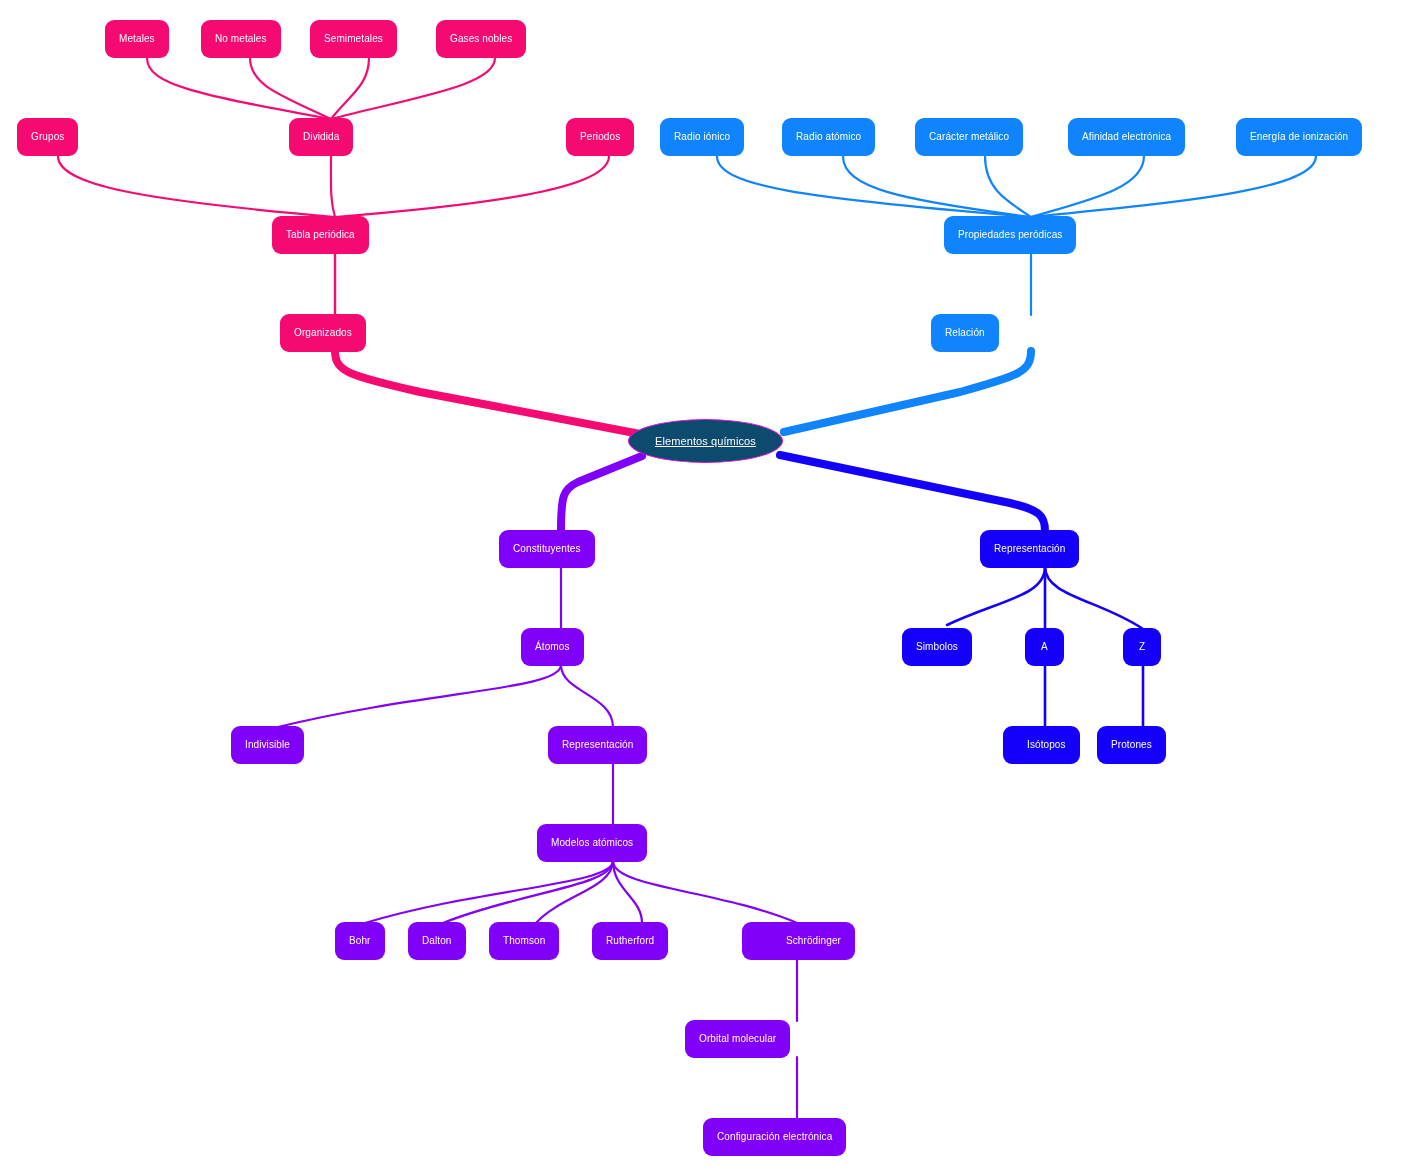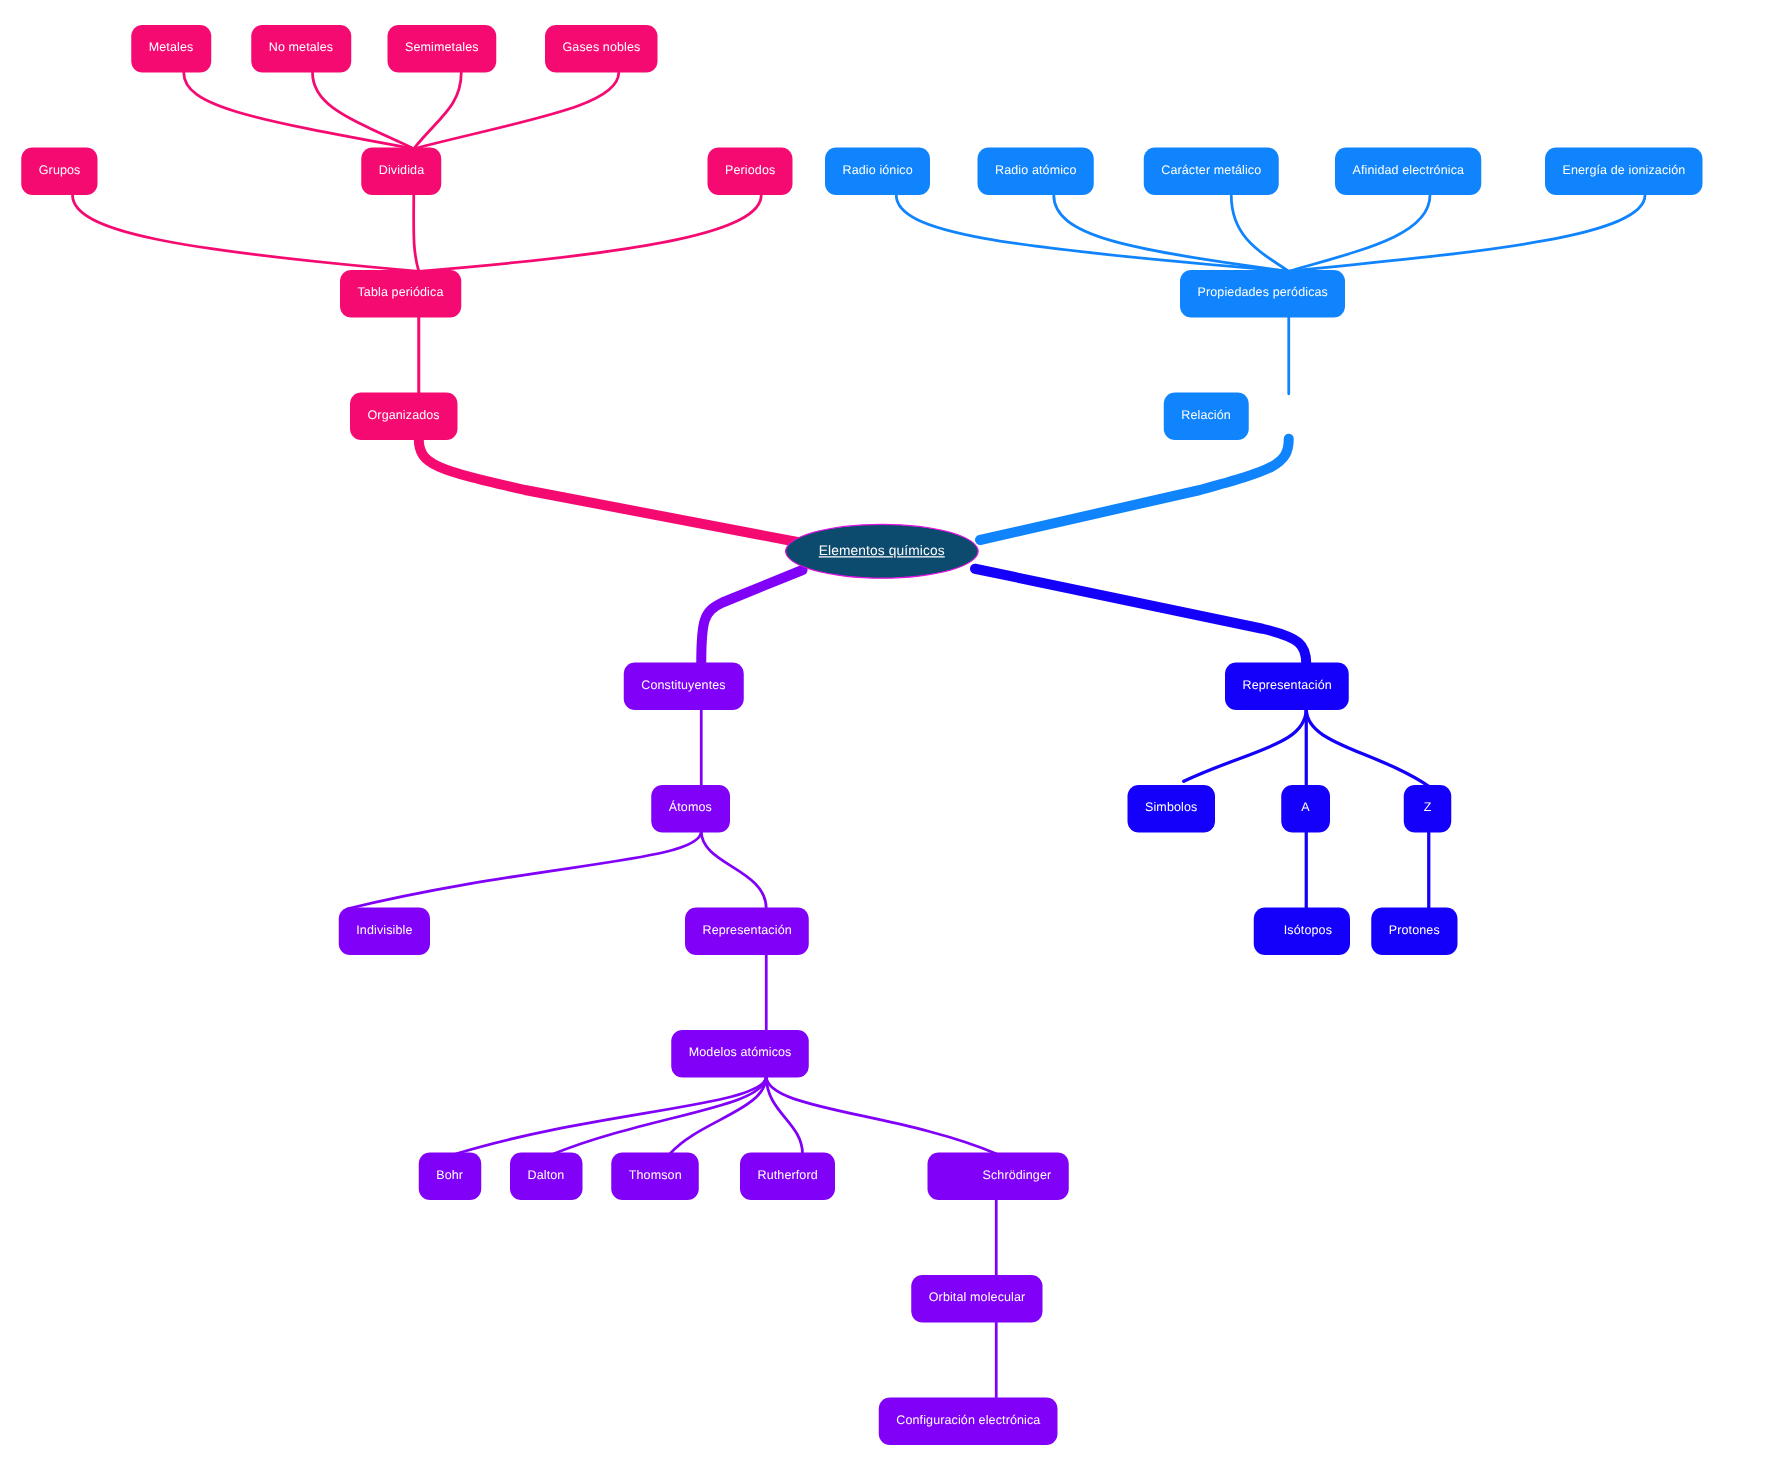--- a/index.html
+++ b/index.html
@@ -217,21 +217,21 @@
   <div class="node deep" style="left:1097px; top:726px;">
     <span>Protones</span>
   </div>
 
   <div class="node purple" style="left:499px; top:530px;">
     <span>Constituyentes</span>
   </div>
   <div class="node purple" style="left:521px; top:628px;">
     <span>Átomos</span>
   </div>
-  <div class="node purple" style="left:231px; top:726px;margin-left:40px;">
+  <div class="node purple" style="left:231px; top:726px;">
     <span>Indivisible</span>
   </div>
   <div class="node purple" style="left:548px; top:726px;">
     <span>Representación</span>
   </div>
   <div class="node purple" style="left:537px; top:824px;">
     <span>Modelos atómicos</span>
   </div>
 
   <div class="node purple" style="left:335px; top:922px;">
@@ -243,20 +243,20 @@
   <div class="node purple" style="left:489px; top:922px;">
     <span>Thomson</span>
   </div>
   <div class="node purple" style="left:592px; top:922px;">
     <span>Rutherford</span>
   </div>
   <div class="node purple" style="left:742px; top:922px;padding-left:44px;">
     <span>Schrödinger</span>
   </div>
 
-  <div class="node purple" style="left:729px; top:1020px;">
+  <div class="node purple" style="left:685px; top:1020px;">
     <span>Orbital molecular</span>
   </div>
   <div class="node purple" style="left:703px; top:1118px;">
     <span>Configuración electrónica</span>
   </div>
 
 </div>
 
 </body></html>

